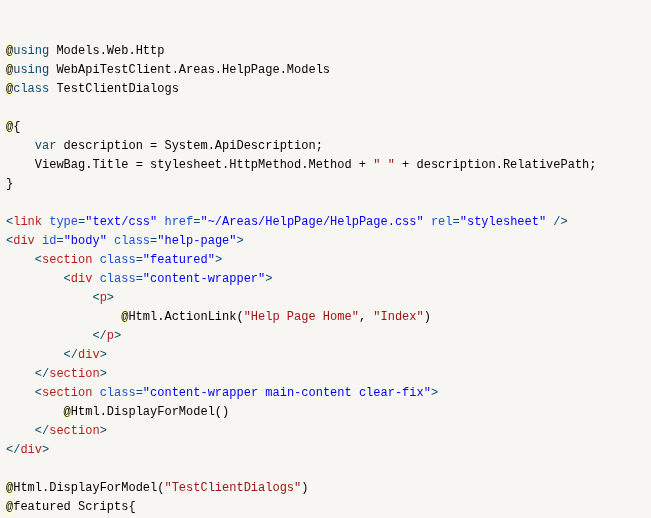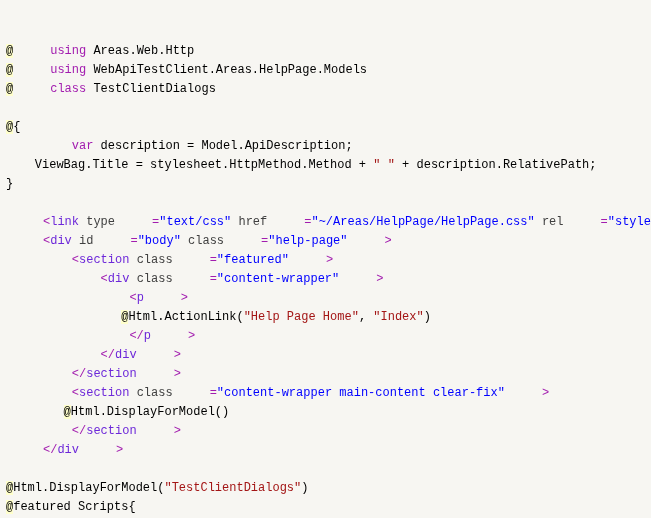--- a/index.html
+++ b/index.html
@@ -7,36 +7,36 @@
     padding: 4px 6px;
     font-family: Consolas, Menlo, Monaco, "Courier New", monospace;
     font-size: 12px;
     line-height: 19px;
     background: #f7f6f2;
     color: #000;
     white-space: pre;
     width: 651px;
     box-sizing: border-box;
   }
-  .k   { color:#a21caf;padding-left:37px; }  
-  .tag { color:#6d28d9; }  
-  .attr{ color:#404040; }  
+  .k   { color:#0c4a6e; }  
+  .tag { color:#b91c1c; }  
+  .attr{ color:#1d4ed8; }  
   .val { color:#0000ff; }  
   .razor{ background:#ffffcc; color:#000; } 
   .str { color:#a31515; }  
 </style>
 </head>
 <body>
 
-<div><span><span class="razor">@</span><span class="k">using</span><span> </span><span>Areas.Web.Http</span></span>
+<div><span><span class="razor">@</span><span class="k">using</span><span> </span><span>Models.Web.Http</span></span>
 <span><span class="razor">@</span><span class="k">using</span><span> </span><span>WebApiTestClient.Areas.HelpPage.Models</span></span>
 <span><span class="razor">@</span><span class="k">class</span><span> </span><span>TestClientDialogs</span></span>
 <span></span>
 <span><span class="razor">@</span><span>{</span></span>
-<span><span>    </span><span class="k">var</span><span> description = Model.ApiDescription;</span></span>
+<span><span>    </span><span class="k">var</span><span> description = System.ApiDescription;</span></span>
 <span><span>    </span><span>ViewBag.Title = stylesheet.HttpMethod.Method + </span><span class="str">" "</span><span> + description.RelativePath;</span></span>
 <span>}</span>
 <span></span>
 <span><span class="k">&lt;</span><span class="tag">link</span><span> </span><span class="attr">type</span><span class="k">=</span><span class="val">"text/css"</span> <span class="attr">href</span><span class="k">=</span><span class="val">"~/Areas/HelpPage/HelpPage.css"</span> <span class="attr">rel</span><span class="k">=</span><span class="val">"stylesheet"</span><span class="k"> /&gt;</span></span>
 <span><span class="k">&lt;</span><span class="tag">div</span><span> </span><span class="attr">id</span><span class="k">=</span><span class="val">"body"</span> <span class="attr">class</span><span class="k">=</span><span class="val">"help-page"</span><span class="k">&gt;</span></span>
 <span><span>    </span><span class="k">&lt;</span><span class="tag">section</span><span> </span><span class="attr">class</span><span class="k">=</span><span class="val">"featured"</span><span class="k">&gt;</span></span>
 <span><span>        </span><span class="k">&lt;</span><span class="tag">div</span><span> </span><span class="attr">class</span><span class="k">=</span><span class="val">"content-wrapper"</span><span class="k">&gt;</span></span>
 <span><span>            </span><span class="k">&lt;</span><span class="tag">p</span><span class="k">&gt;</span></span>
 <span><span>                </span><span class="razor">@</span><span>Html</span><span>.ActionLink(</span><span class="str">"Help Page Home"</span><span>, </span><span class="str">"Index"</span><span>)</span></span>
 <span><span>            </span><span class="k">&lt;/</span><span class="tag">p</span><span class="k">&gt;</span></span>

